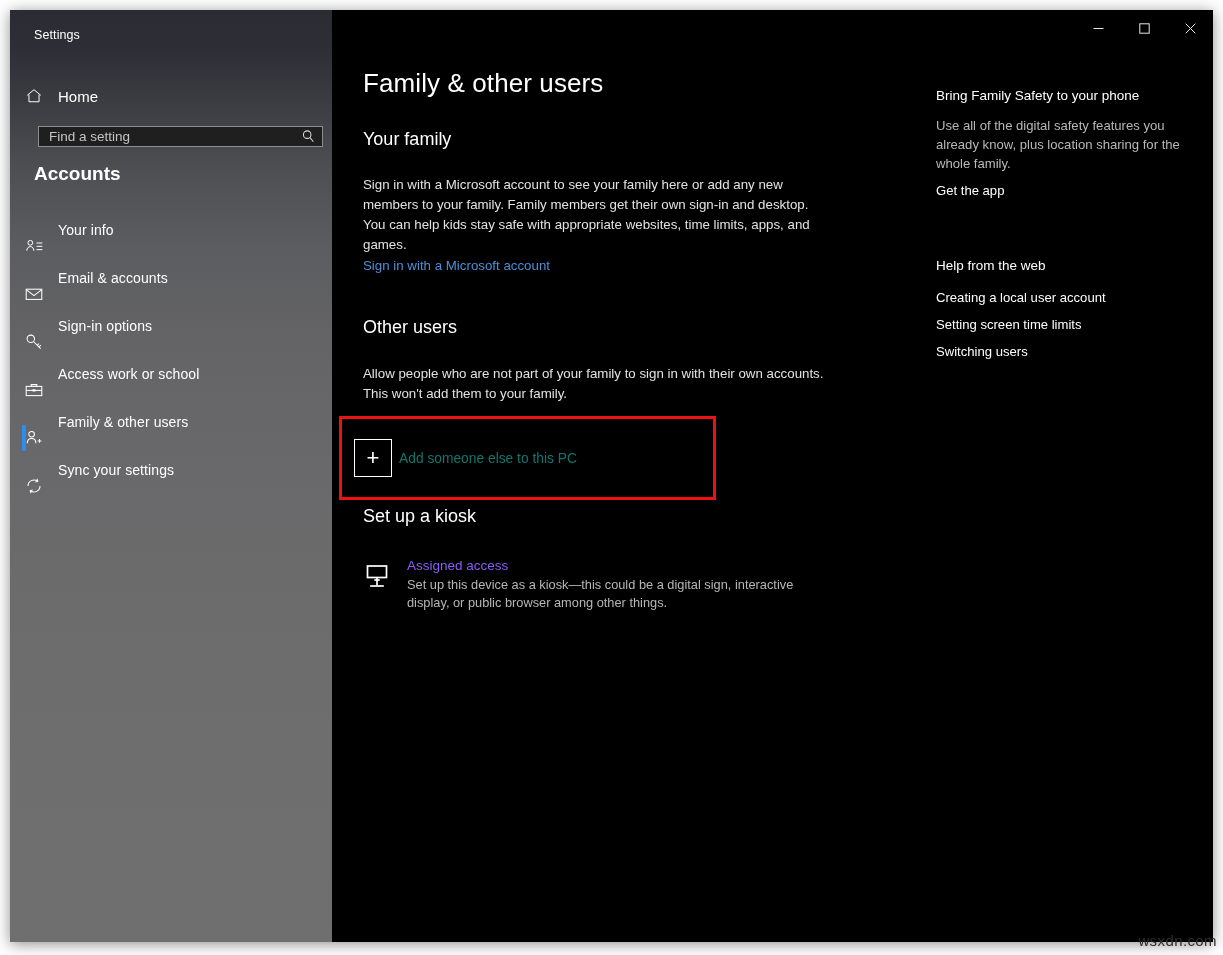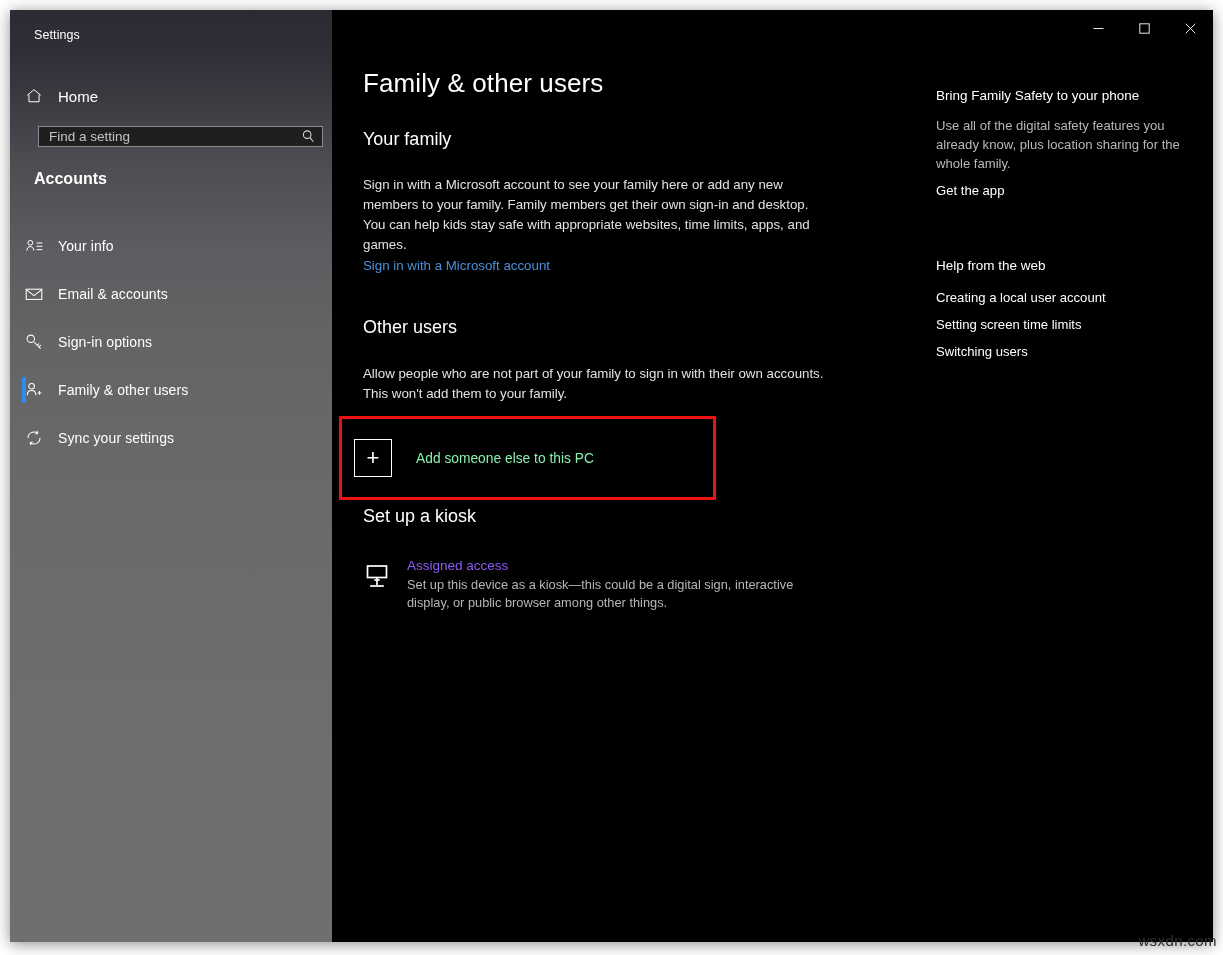--- a/index.html
+++ b/index.html
@@ -119,36 +119,35 @@
     padding: 0 8px 0 10px;
   }
   #search-input::placeholder { color: #c4c4c4; opacity: 1; }
   #search-icon-wrap {
     width: 28px; display:flex; align-items:center; justify-content:center;
     color:#dcdcdc;
   }
 
   #accounts-heading {
     position: absolute;
-    left: 24px; top: 160px;
-    font-size: 16px;
+    left: 24px; top: 153px;
+    font-size: 19px;
     font-weight: bold;
     color: #ffffff;
   }
 
   #nav-list {
     position: absolute;
     left: 0; top: 212px;
     width: 322px;
   }
   .nav-item {
     position: relative;
     height: 48px;
     display: flex;
-    align-items: center;
     cursor: default;
   }
   .nav-item .nav-icon {
     width: 48px;
     display: flex; align-items: center; justify-content: center;
     color: #ffffff;
     flex: 0 0 48px;
   }
   .nav-item .nav-label {
     font-size: 14px;
@@ -235,23 +234,23 @@
     display: flex; align-items: center; justify-content: center;
     flex: 0 0 38px;
   }
   #plus-box .glyph {
     color: #ffffff;
     font-size: 22px;
     line-height: 1;
     font-weight: 300;
   }
   #add-user-label {
-    margin-left: 24px;
+    margin-left: 7px;
     font-size: 13.8px;
-    color: #86efac;
+    color: #0f766e;
   }
 
   
   #kiosk-head { left: 31px; top: 496px; }
 
   #assigned-access-row {
     position: absolute;
     left: 31px; top: 548px;
     width: 460px;
     display: flex;
@@ -375,20 +374,31 @@
             <svg width="20" height="20" viewBox="0 0 20 20" fill="none" stroke="currentColor" stroke-width="1.05">
               <circle cx="6.8" cy="6.8" r="3.7"></circle>
               <path d="M9.5 9.5 L16.6 16.6"></path>
               <path d="M13.3 13.3 L15.1 11.5"></path>
               <path d="M15.0 15.0 L16.8 13.2"></path>
             </svg>
           </span>
           <span class="nav-label">Sign-in options</span>
         </div>
 
+        <div class="nav-item">
+          <span class="nav-icon">
+            <svg width="20" height="20" viewBox="0 0 20 20" fill="none" stroke="currentColor" stroke-width="1.05">
+              <rect x="2.2" y="6.4" width="15.6" height="9.2"></rect>
+              <path d="M7.2 6.3 V4.6 H12.8 V6.3"></path>
+              <path d="M2.2 10.4 H17.8"></path>
+              <rect x="8.5" y="9.3" width="3" height="2.2" fill="currentColor" stroke="none"></rect>
+            </svg>
+          </span>
+          <span class="nav-label">Access work or school</span>
+        </div>
 
         <div class="nav-item selected">
           <span class="nav-icon">
             <svg width="20" height="20" viewBox="0 0 20 20" fill="none" stroke="currentColor" stroke-width="1.05">
               <circle cx="7.6" cy="6.2" r="2.8"></circle>
               <path d="M3.3 15.2 c0-2.9 1.9-4.8 4.3-4.8 s4.3 1.9 4.3 4.8"></path>
               <path d="M13.6 12.9 H17.4 M15.5 11.0 V14.8"></path>
             </svg>
           </span>
           <span class="nav-label">Family &amp; other users</span>

